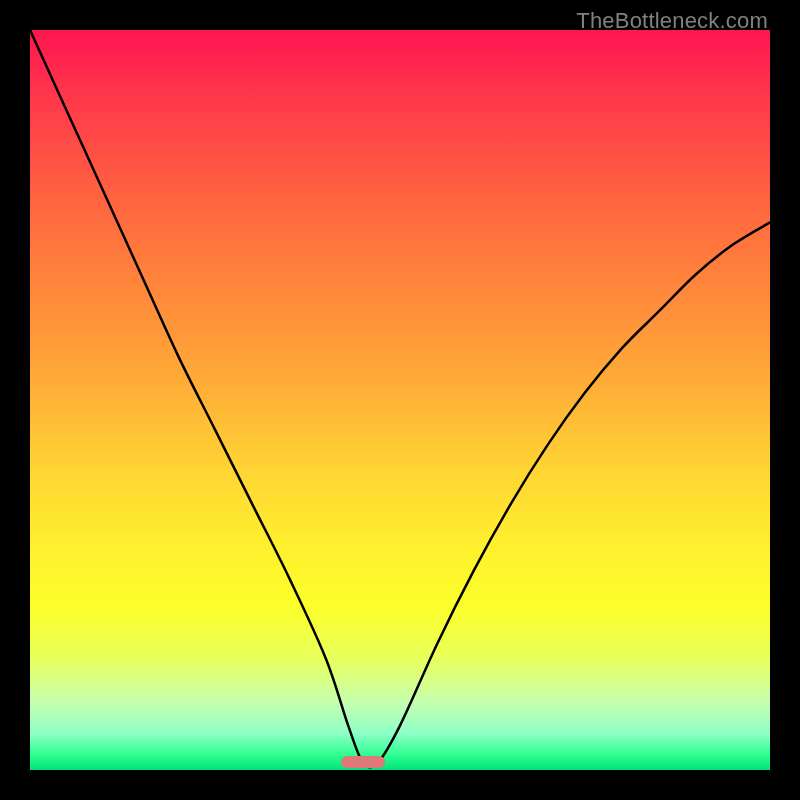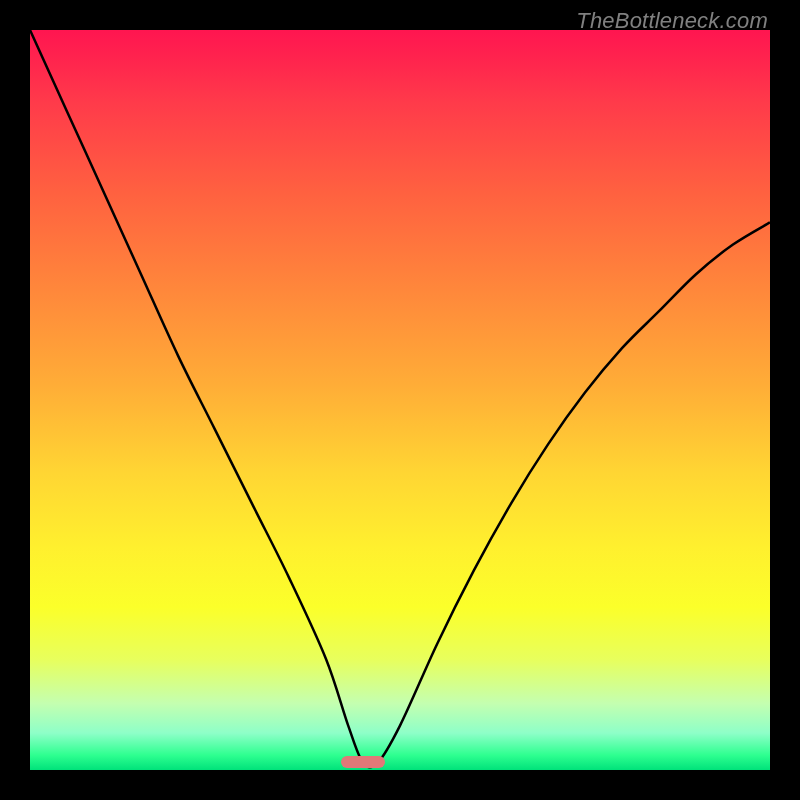--- a/index.html
+++ b/index.html
@@ -9,21 +9,20 @@
     height: 800px;
     overflow: hidden;
     background: #000;
     font-family: Arial, Helvetica, sans-serif;
   }
   .frame {
     position: relative;
     width: 800px;
     height: 656px;
     background: #000;
-    font-style: italic;
   }
   .plot-area {
     position: absolute;
     left: 30px;
     top: 30px;
     width: 740px;
     height: 740px;
     background: linear-gradient(
       to bottom,
       #ff1550 0%,

